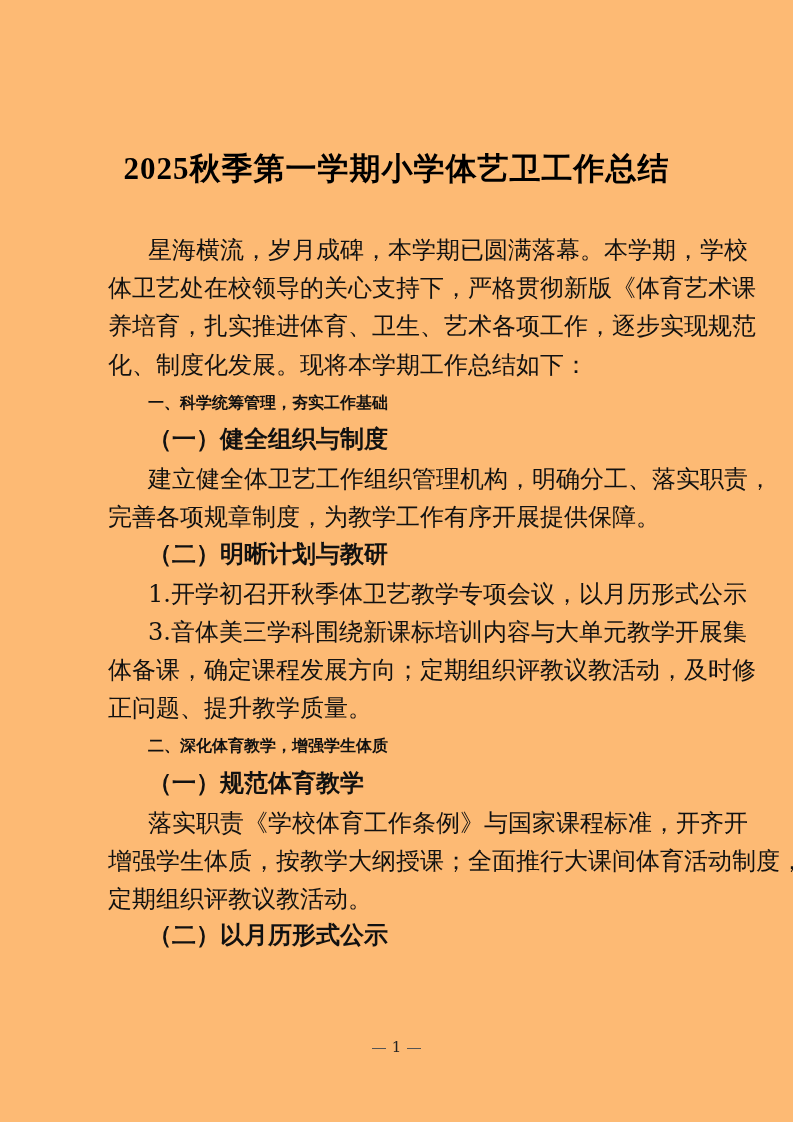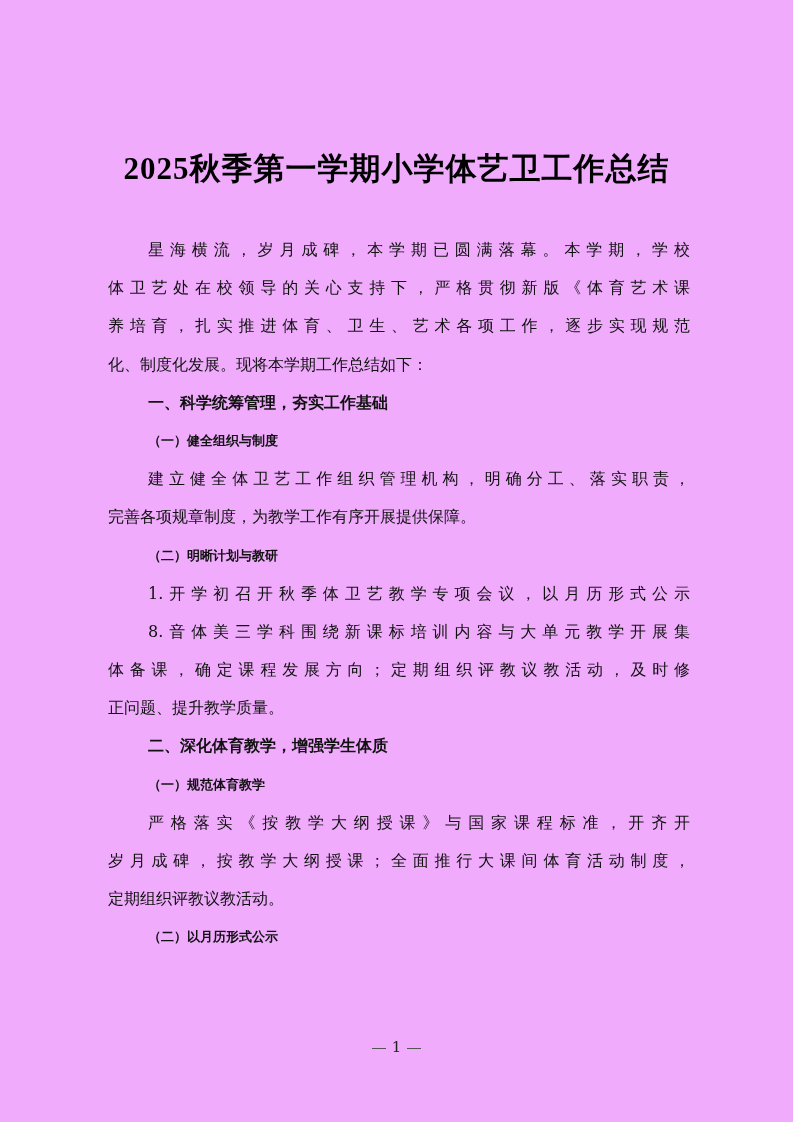--- a/index.html
+++ b/index.html
@@ -1,28 +1,28 @@
 <!DOCTYPE html>
 <html><head>
 <meta charset="utf-8">
 <style>
   html, body { margin: 0; padding: 0; background: #ffffff; }
   body { width: 793px; height: 1122px; position: relative; overflow: hidden;
          font-family: "DejaVu Serif", "Liberation Serif", serif; color: #111; }
-  .page { position: absolute; left: 0; top: 0; width: 793px; height: 1122px; background: #f0abfc; }
+  .page { position: absolute; left: 0; top: 0; width: 793px; height: 1122px; background: #fdba74; }
   .title { position: absolute; left: 0; top: 148px; width: 793px; text-align: center;
            font-family: "Liberation Serif", "DejaVu Serif", serif; font-weight: bold;
            font-size: 31px; letter-spacing: 1px; color: #000; }
   .body { position: absolute; left: 108px; top: 231px; width: 582px; }
-  .line { height: 38.2px; line-height: 38.2px; font-size: 16px; white-space: nowrap;
+  .line { height: 38.2px; line-height: 38.2px; font-size: 24px; white-space: nowrap;
           text-align: justify; text-align-last: justify; letter-spacing: 0; }
   .line.last { text-align-last: left; }
   .indent { padding-left: 40px; }
   .h1 { padding-left: 40px; font-weight: bold; font-family: "DejaVu Sans", "Liberation Sans", sans-serif; font-size: 16px; text-align-last: left; }
-  .h2 { padding-left: 40px; font-weight: bold; font-family: Liberation Sans, sans-serif; font-size: 13px; text-align-last: left; }
+  .h2 { padding-left: 40px; font-weight: bold; font-family: Liberation Mono, monospace; font-size: 24px; text-align-last: left; }
   .footer { position: absolute; left: 0; top: 1038px; width: 793px; text-align: center;
             font-size: 15px; color: #222; }
   .footer .dash { display: inline-block; width: 14px; height: 1px; background: #555;
                   vertical-align: middle; margin: 0 6px; }
 </style>
 </head>
 <body>
 
 <div class="page">
   <div class="title">2025秋季第一学期小学体艺卫工作总结</div>
@@ -31,27 +31,27 @@
     <div class="line indent">星海横流，岁月成碑，本学期已圆满落幕。本学期，学校</div>
     <div class="line">体卫艺处在校领导的关心支持下，严格贯彻新版《体育艺术课</div>
     <div class="line">养培育，扎实推进体育、卫生、艺术各项工作，逐步实现规范</div>
     <div class="line last">化、制度化发展。现将本学期工作总结如下：</div>
     <div class="line h1">一、科学统筹管理，夯实工作基础</div>
     <div class="line h2">（一）健全组织与制度</div>
     <div class="line indent">建立健全体卫艺工作组织管理机构，明确分工、落实职责，</div>
     <div class="line last">完善各项规章制度，为教学工作有序开展提供保障。</div>
     <div class="line h2">（二）明晰计划与教研</div>
     <div class="line indent">1.开学初召开秋季体卫艺教学专项会议，以月历形式公示</div>
-    <div class="line indent">8.音体美三学科围绕新课标培训内容与大单元教学开展集</div>
+    <div class="line indent">3.音体美三学科围绕新课标培训内容与大单元教学开展集</div>
     <div class="line">体备课，确定课程发展方向；定期组织评教议教活动，及时修</div>
     <div class="line last">正问题、提升教学质量。</div>
     <div class="line h1">二、深化体育教学，增强学生体质</div>
     <div class="line h2">（一）规范体育教学</div>
-    <div class="line indent">严格落实《按教学大纲授课》与国家课程标准，开齐开</div>
-    <div class="line">岁月成碑，按教学大纲授课；全面推行大课间体育活动制度，</div>
+    <div class="line indent">落实职责《学校体育工作条例》与国家课程标准，开齐开</div>
+    <div class="line">增强学生体质，按教学大纲授课；全面推行大课间体育活动制度，</div>
     <div class="line last">定期组织评教议教活动。</div>
     <div class="line h2">（二）以月历形式公示</div>
   </div>
 
   <div class="footer">
     <span class="dash"></span><span>1</span><span class="dash"></span>
   </div>
 </div>
 
 </body></html>

